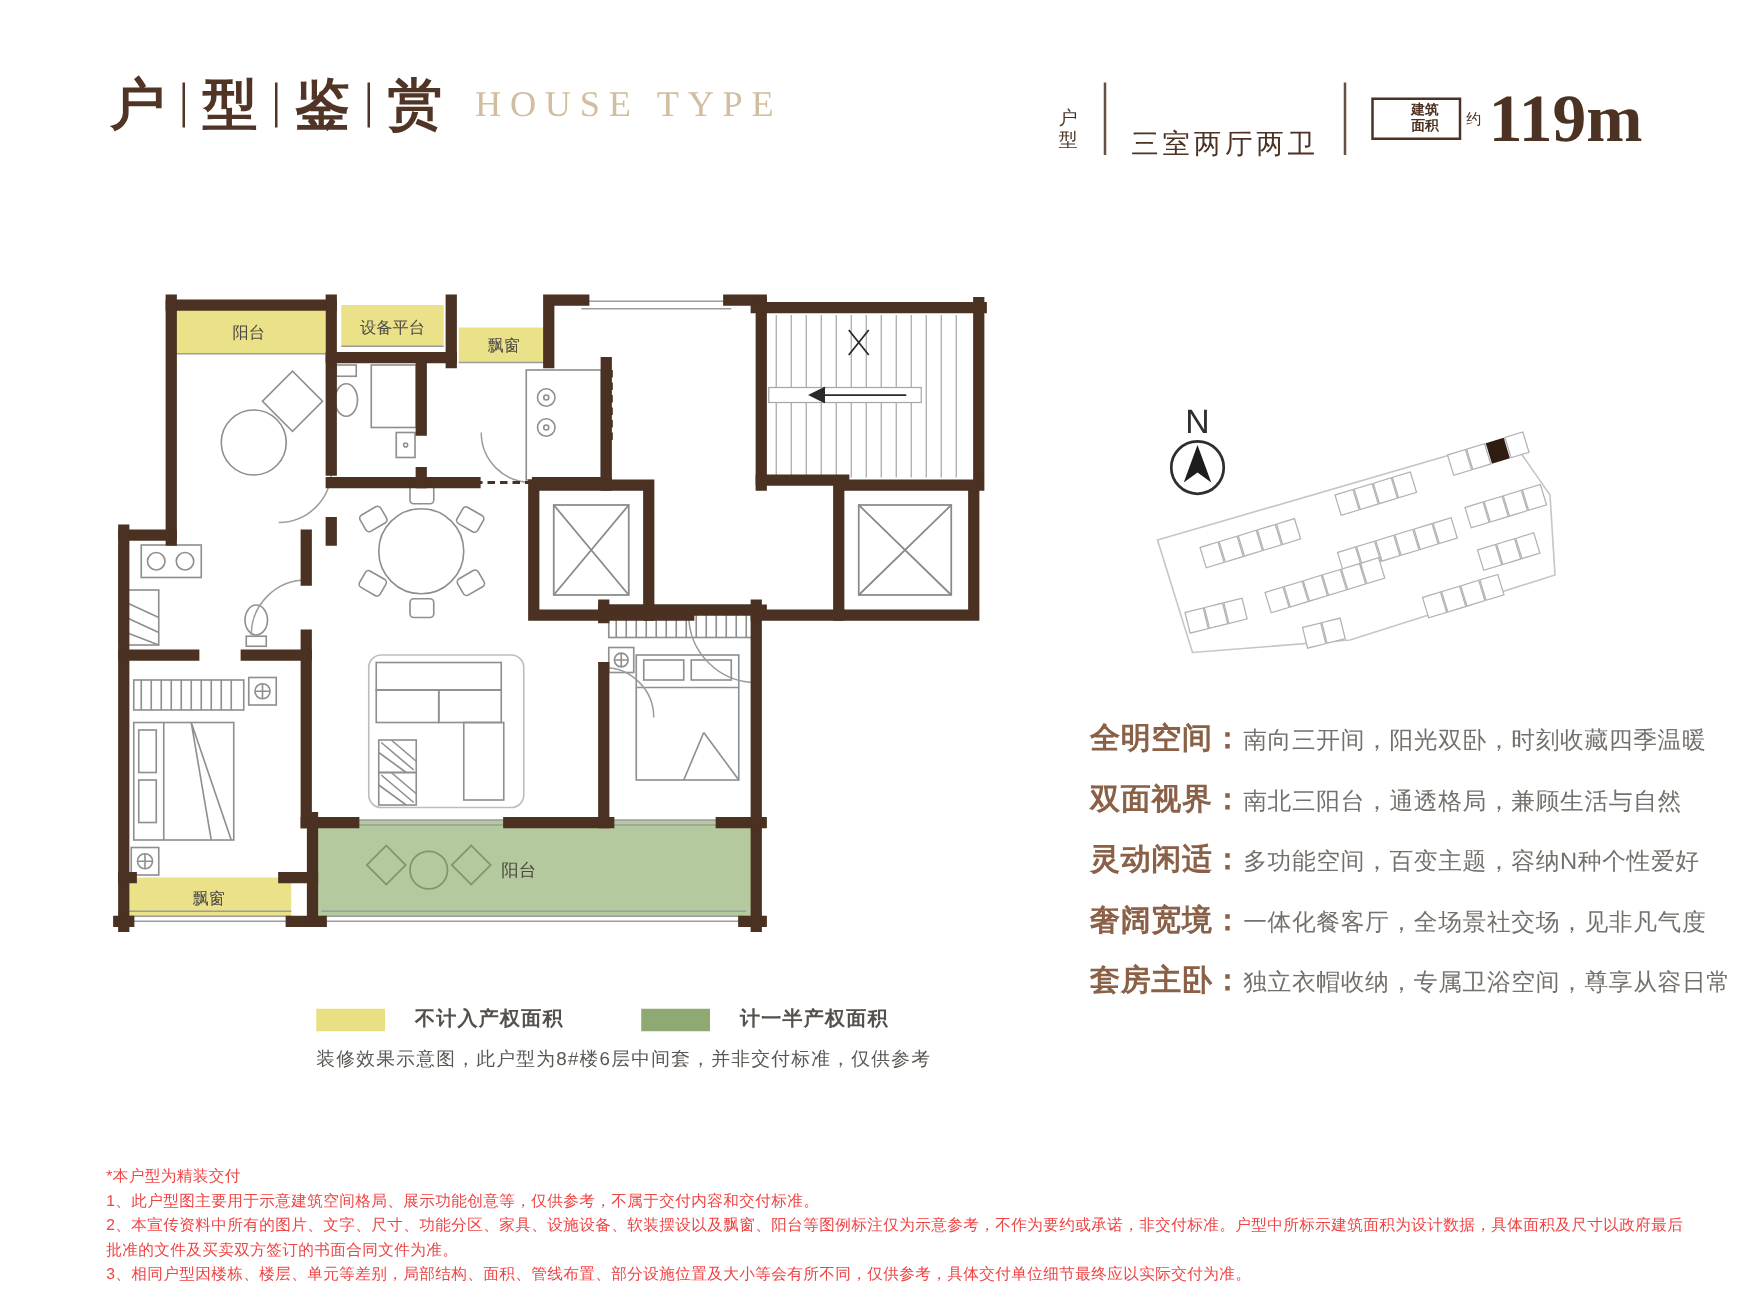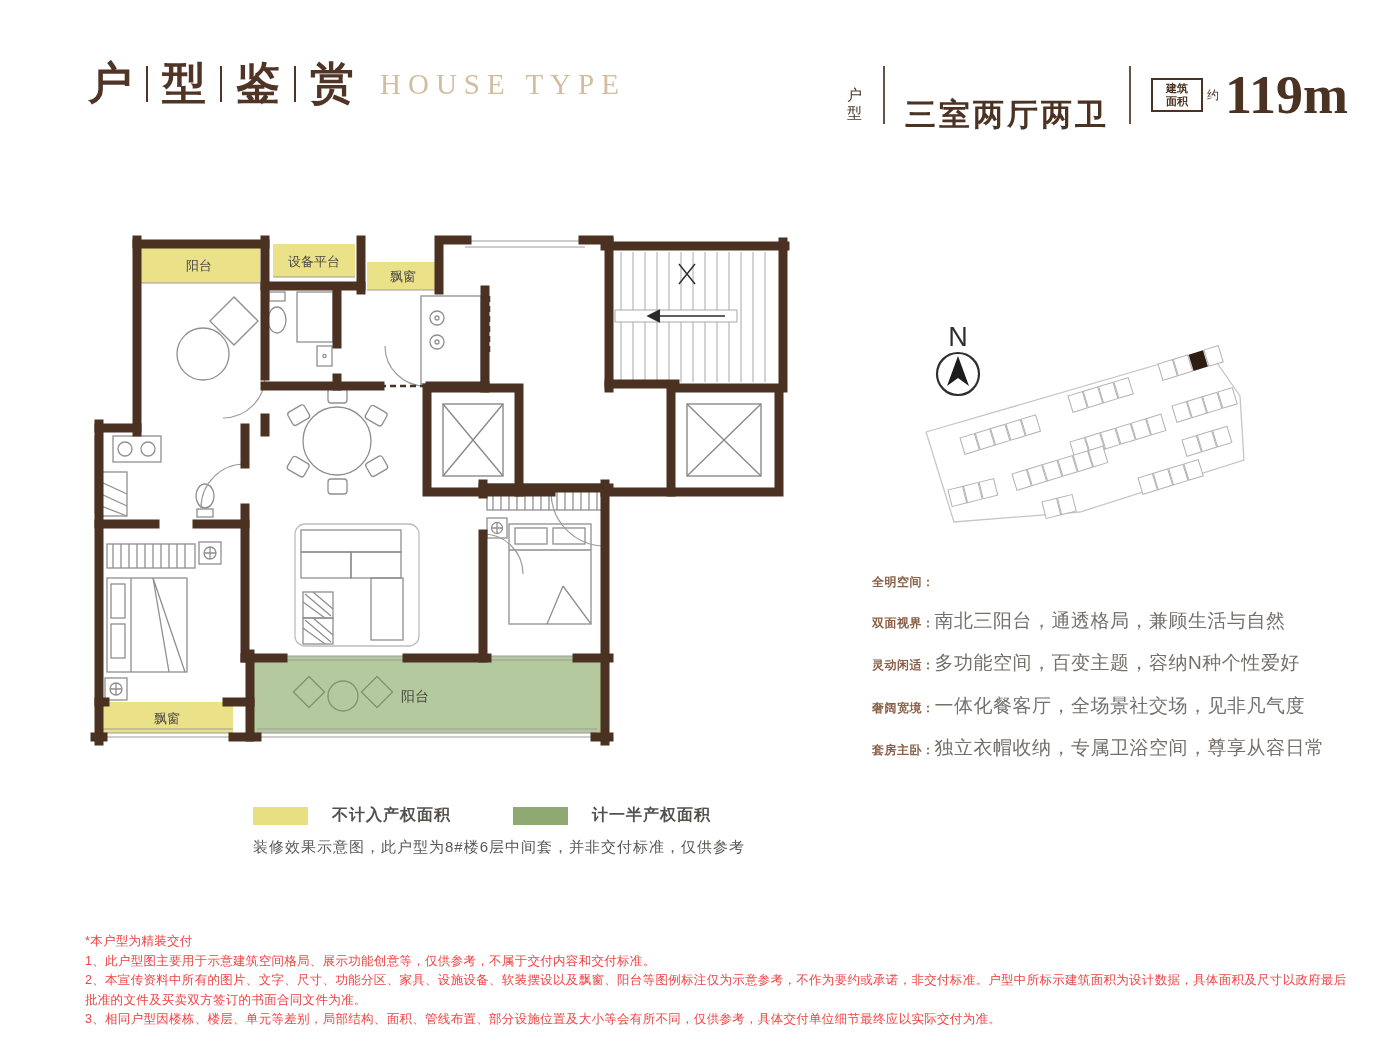--- a/index.html
+++ b/index.html
@@ -9,37 +9,37 @@
   
   #header-left{position:absolute;left:88px;top:62px;display:flex;align-items:center;}
   .title-char{font-family:"Liberation Serif",serif;font-weight:700;font-size:44px;color:#503527;line-height:1;}
   .title-sep{width:2px;height:36px;background:#503527;margin:0 14px;}
   .title-en{font-family:"Liberation Serif",serif;font-size:29px;letter-spacing:7px;color:#d2bda0;margin-left:26px;white-space:nowrap;}
 
   #header-right{position:absolute;left:840px;top:50px;display:flex;align-items:center;height:90px;}
   .unit-code{font-family:"Liberation Serif",serif;font-size:74px;line-height:1;color:#4c3222;}
   .unit-code-suffix{font-size:15px;line-height:18px;color:#4c3222;margin-left:7px;margin-top:18px;width:16px;}
   .hdr-div{width:2px;height:58px;background:#4c3222;opacity:.85;margin:0 20px;}
-  .unit-layout{font-size:31px;letter-spacing:3px;color:#4c3222;font-weight:700;white-space:nowrap;margin-top:40px;}
-  .area-badge{border:2px solid #4c3222;width:36px;padding:2px 6px;text-align:center;
+  .unit-layout{font-size:22px;letter-spacing:3px;color:#4c3222;font-weight:400;white-space:nowrap;margin-top:40px;}
+  .area-badge{border:2px solid #4c3222;width:36px;padding:2px 16px;text-align:right;
               font-size:11px;line-height:13px;font-weight:700;color:#4c3222;}
   .area-approx{font-size:12px;color:#4c3222;margin:0 6px 0 4px;align-self:center;}
   .area-value{font-family:"Liberation Serif",serif;font-size:54px;font-weight:600;color:#4c3222;line-height:1;}
 
   
   #plan{position:absolute;left:85px;top:226px;width:720px;height:540px;}
 
   
   #compass{position:absolute;left:928px;top:322px;width:64px;height:80px;}
   #siteplan{position:absolute;left:920px;top:340px;width:340px;height:195px;}
 
   
   #features{position:absolute;left:872px;top:574px;width:460px;}
   .feature-row{display:flex;align-items:baseline;margin-bottom:16.5px;white-space:nowrap;}
-  .feature-label{font-size:12px;font-weight:700;color:#8a6047;letter-spacing:.5px;}
+  .feature-label{font-size:24px;font-weight:700;color:#8a6047;letter-spacing:.5px;}
   .feature-text{font-size:19px;color:#74706c;letter-spacing:.5px;}
 
   
   #legend{position:absolute;left:253px;top:805px;display:flex;align-items:center;}
   .swatch{width:55px;height:18px;display:inline-block;}
   .legend-label{font-size:16px;color:#54504c;font-weight:600;margin-left:24px;letter-spacing:1px;}
   .legend-gap{width:62px;}
   #legend-note{position:absolute;left:253px;top:838px;font-size:15px;color:#5a5652;letter-spacing:1px;}
 
   
@@ -304,20 +304,21 @@
       <g transform="translate(122,162) rotate(-14)">
         <rect x="0" y="0" width="15" height="17"></rect>
           <rect x="16" y="0" width="15" height="17"></rect>
       </g>
     </g>
   </svg>
 
   <div id="features">
     <div class="feature-row">
       <span class="feature-label">全明空间：</span>
+      <span class="feature-text">南向三开间，阳光双卧，时刻收藏四季温暖</span>
     </div>
     <div class="feature-row">
       <span class="feature-label">双面视界：</span>
       <span class="feature-text">南北三阳台，通透格局，兼顾生活与自然</span>
     </div>
     <div class="feature-row">
       <span class="feature-label">灵动闲适：</span>
       <span class="feature-text">多功能空间，百变主题，容纳N种个性爱好</span>
     </div>
     <div class="feature-row">

